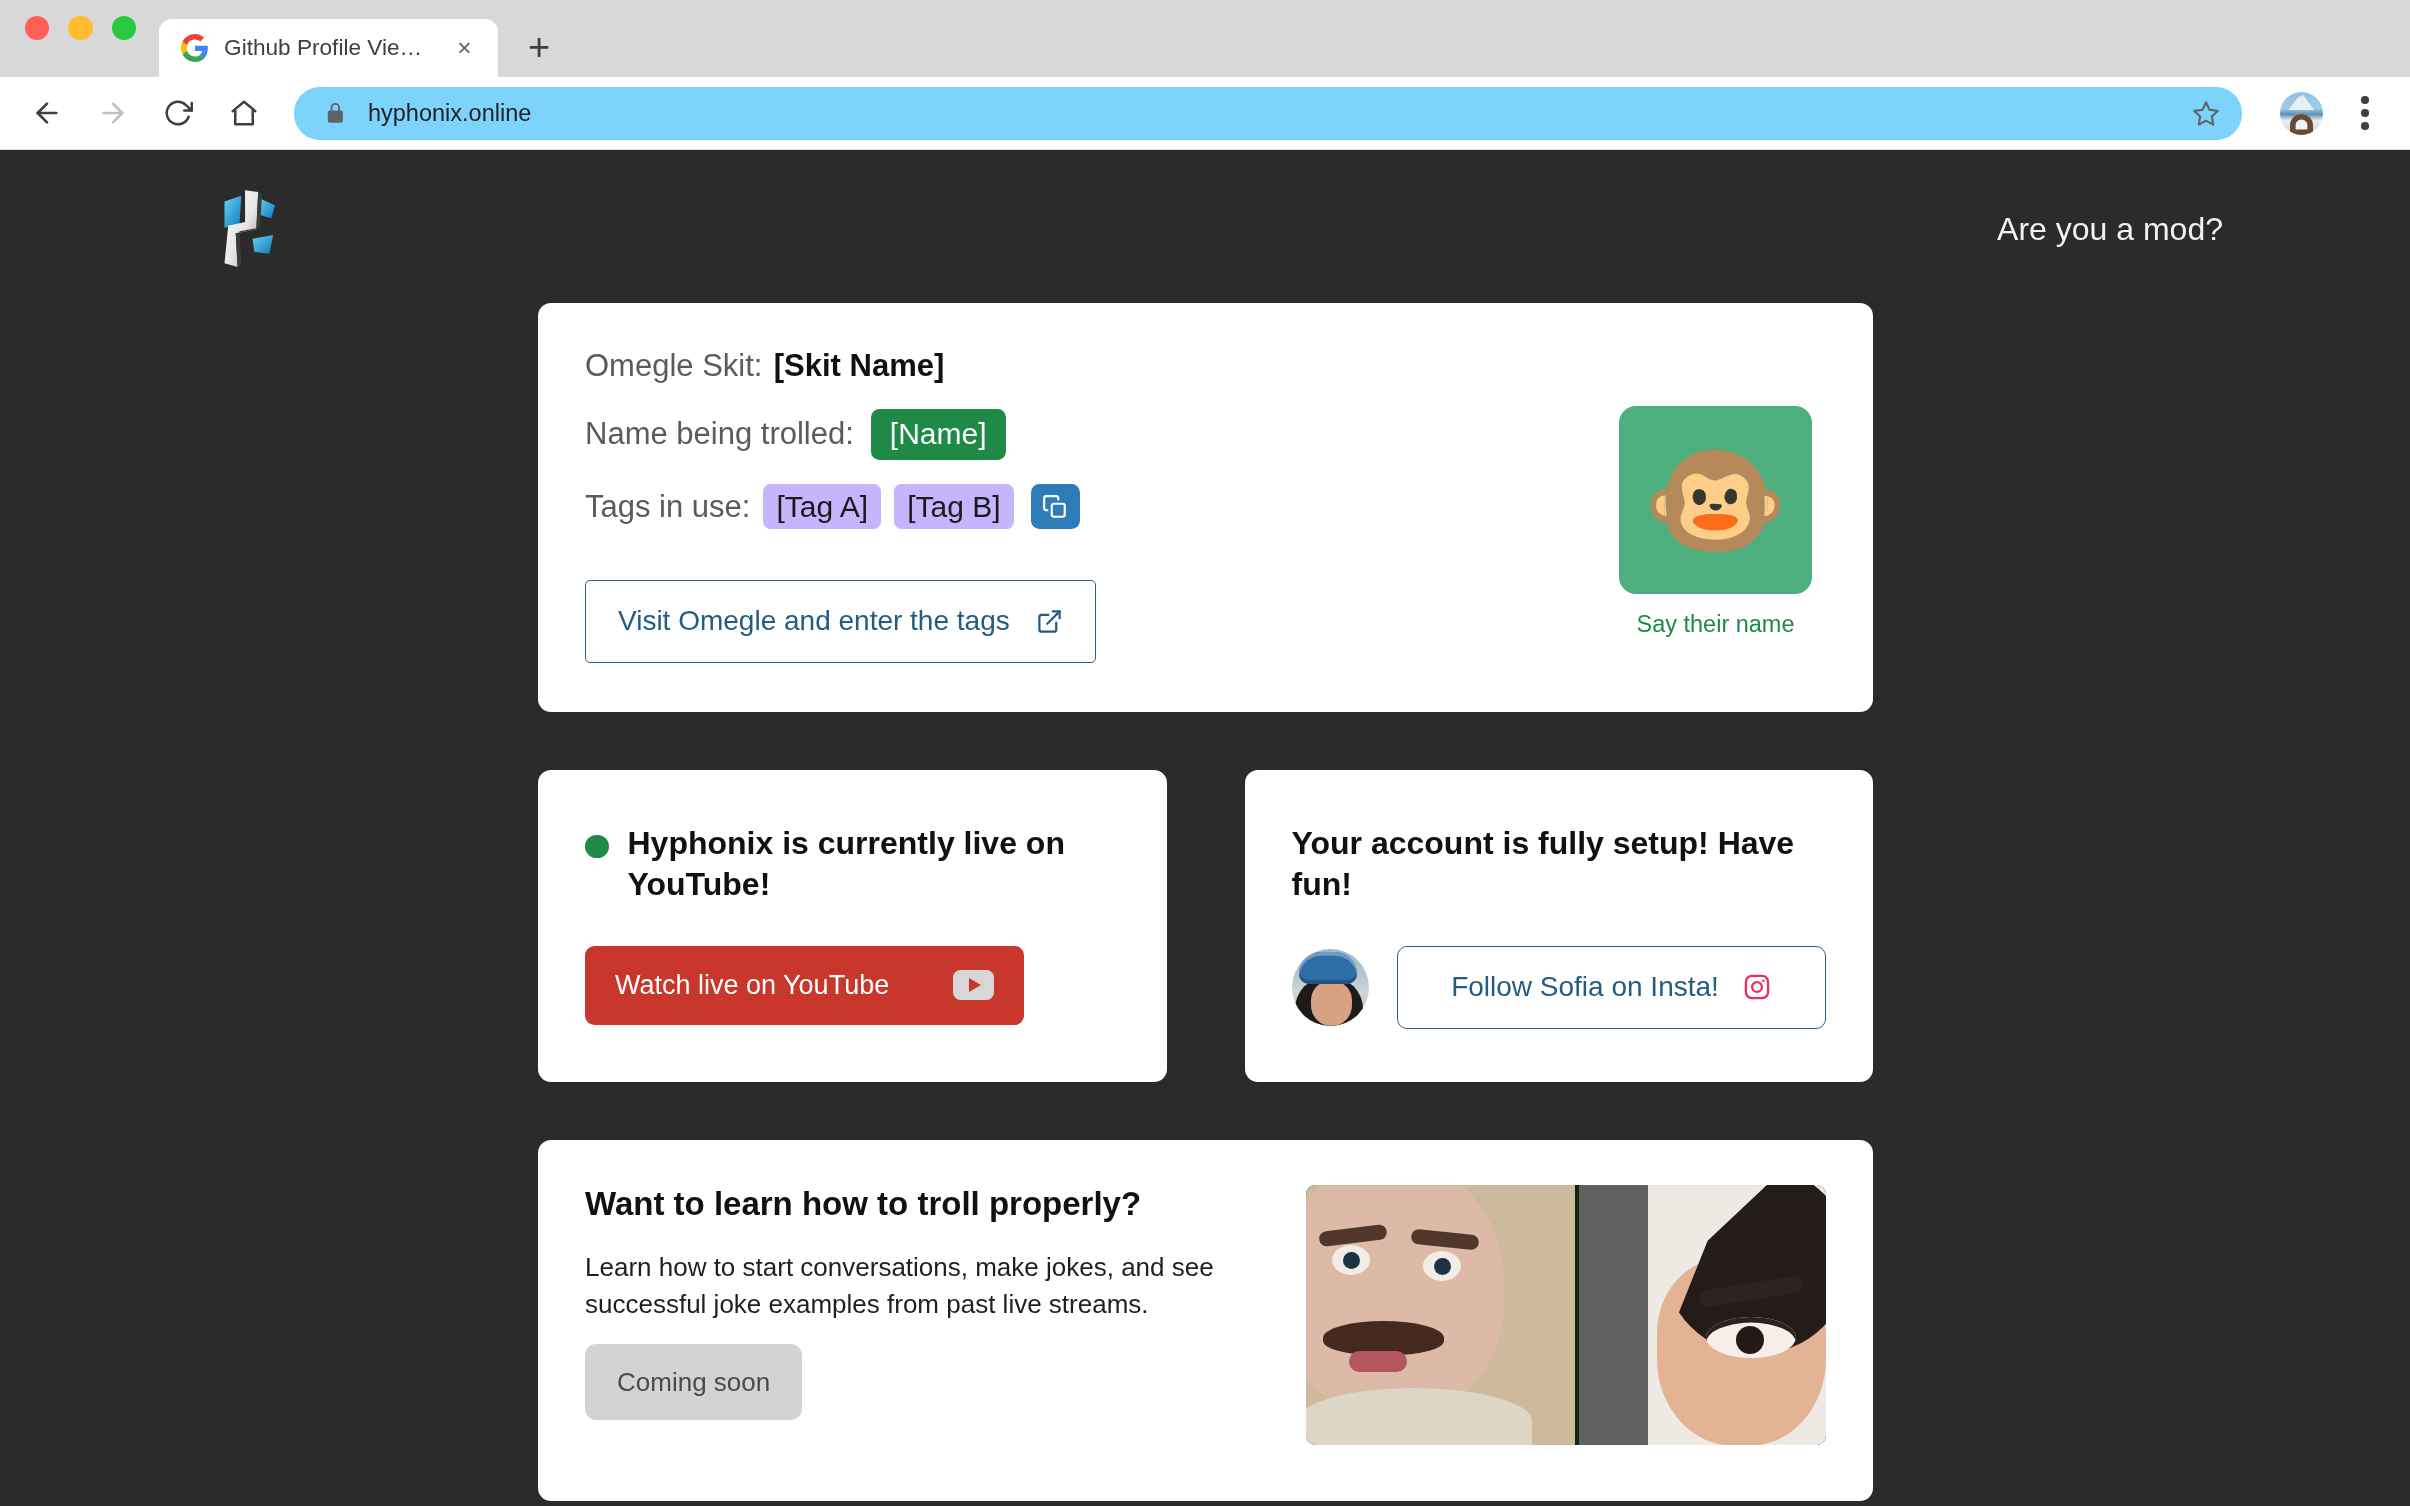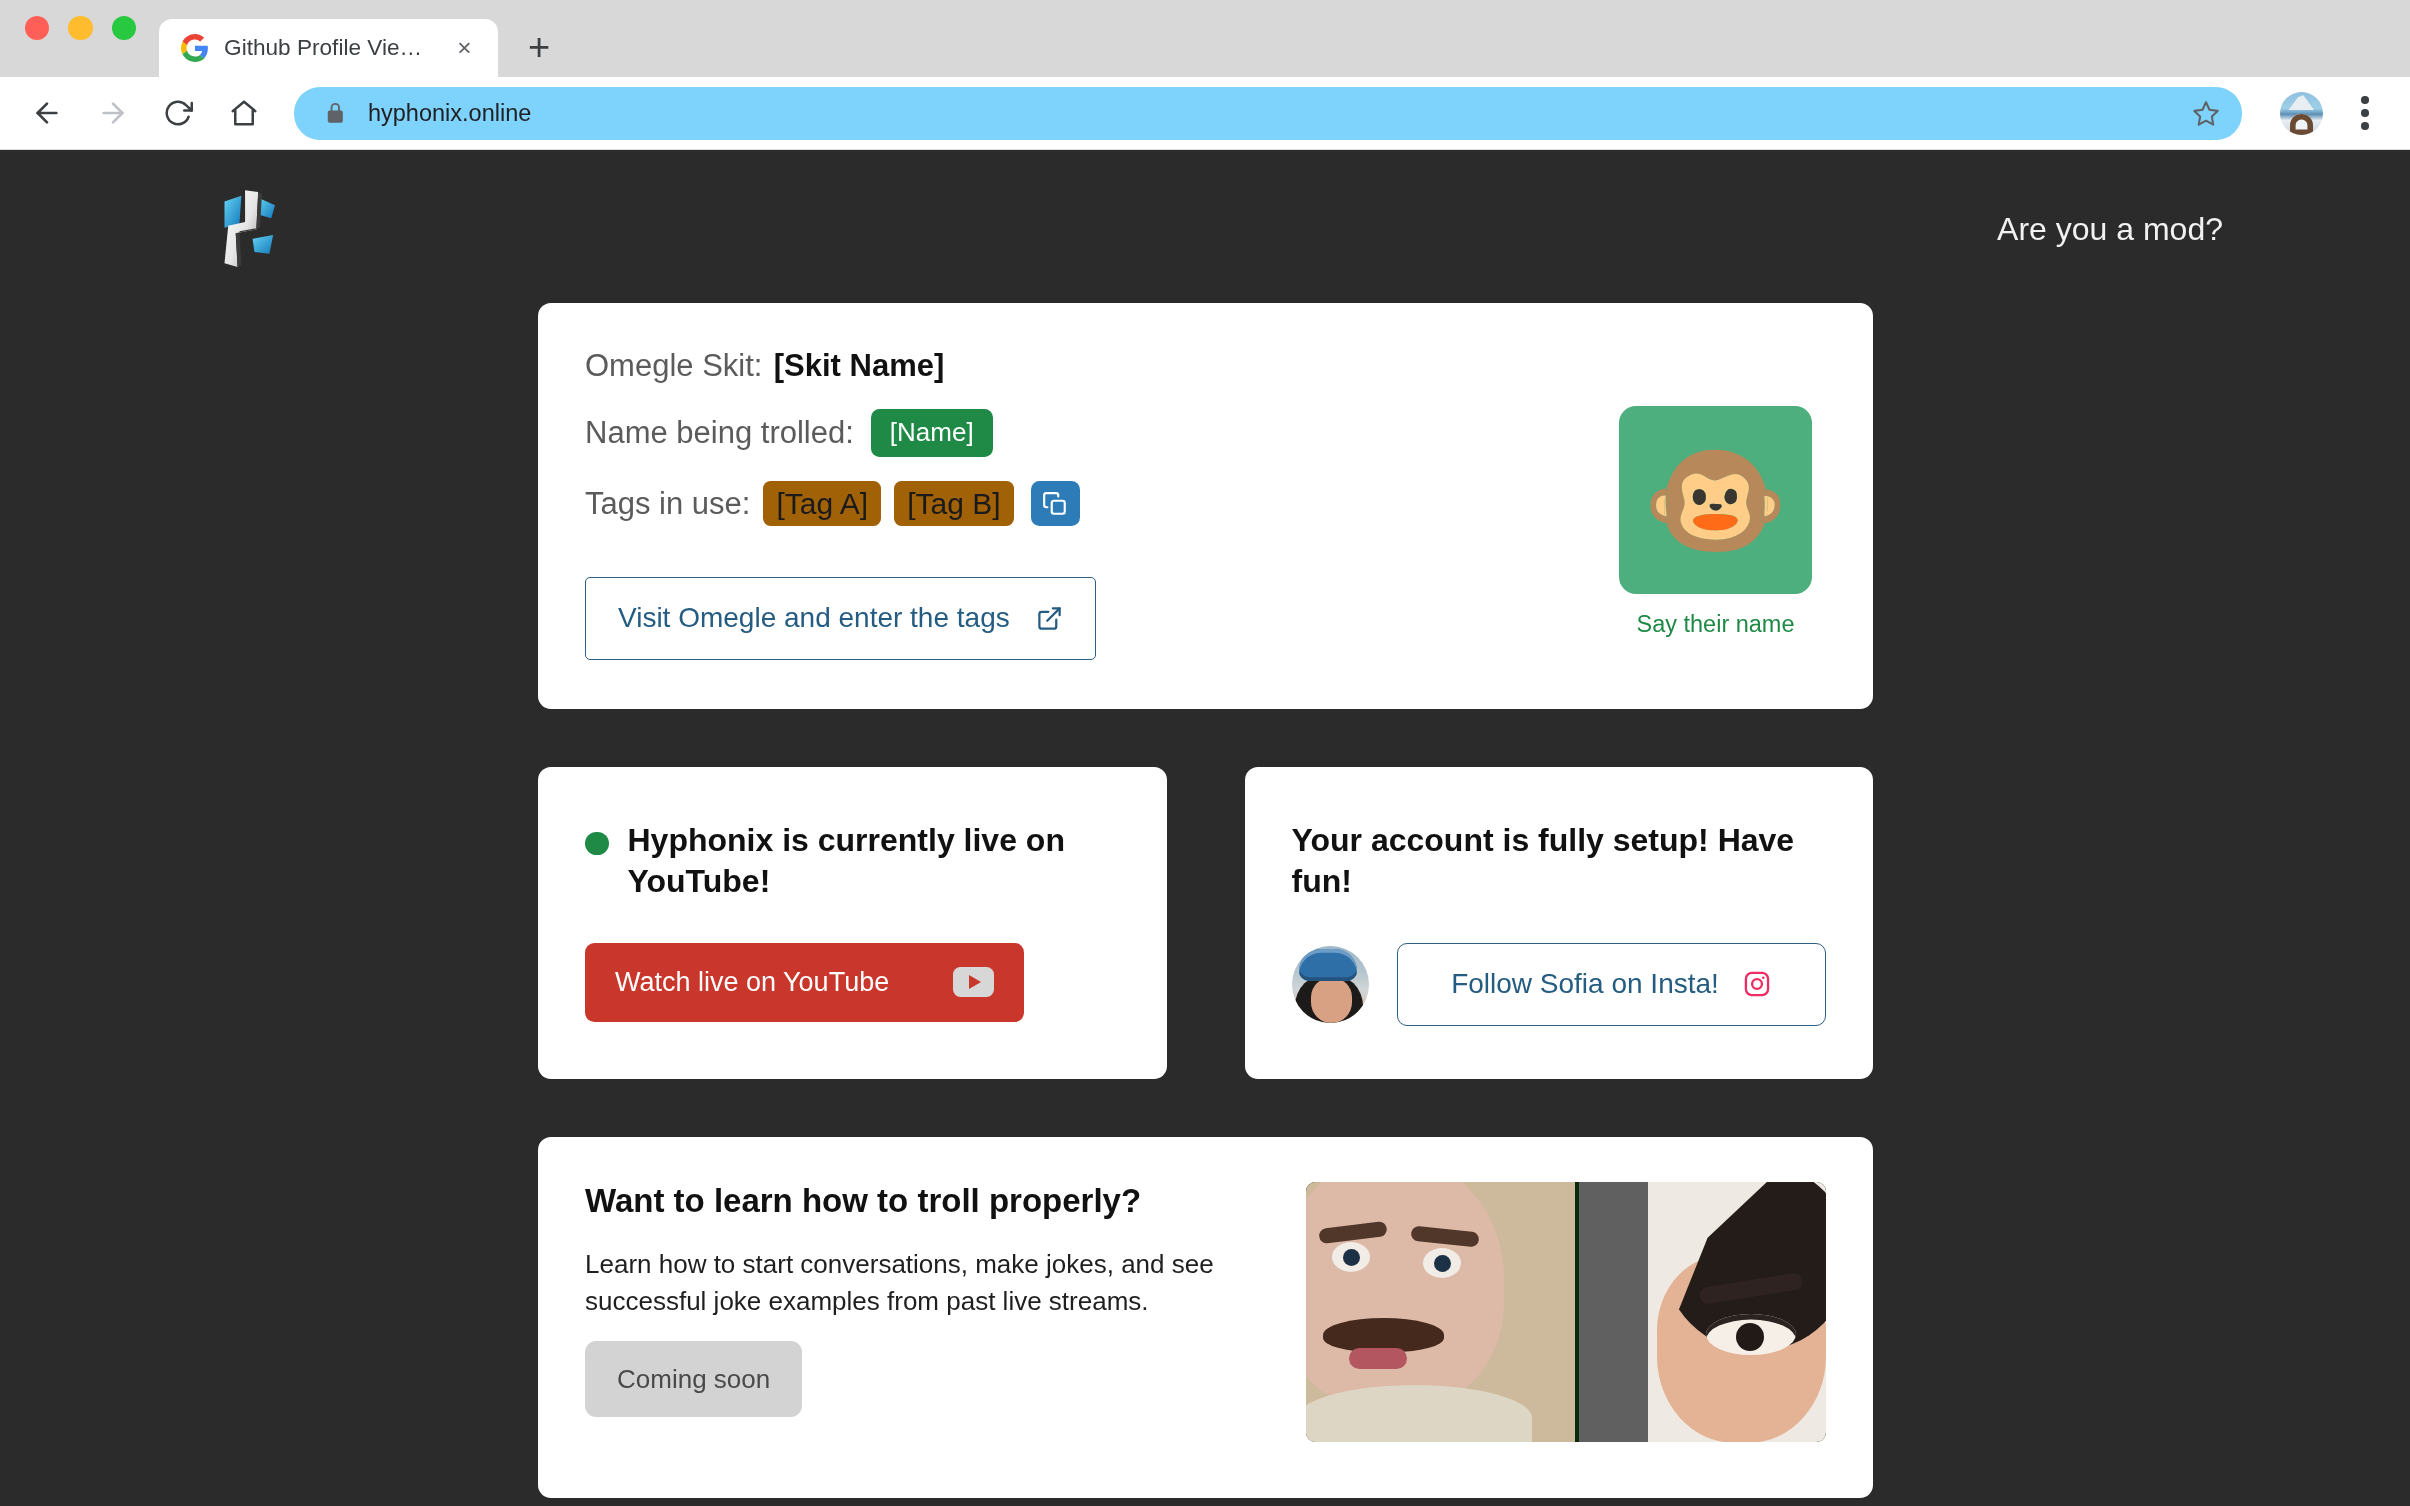--- a/index.html
+++ b/index.html
@@ -110,24 +110,24 @@
   .main-card { display: flex; align-items: flex-start; }
   .main-left { flex: 1; }
   .line {
     display: flex; align-items: center; flex-wrap: wrap;
     font-size: 31px; color: #5b5b5b; margin-bottom: 24.5px; gap: 0;
   }
   .line .lbl { color: #5b5b5b; }
   .skit-name { color: #111111; font-weight: bold; margin-left: 11.3px; }
   .name-badge {
     background: #1f8a46; color: #ffffff; border-radius: 8.5px;
-    padding: 8.5px 19px; font-size: 26px; margin-left: 17px;
+    padding: 8.5px 19px; font-size: 30px; margin-left: 17px;
   }
   .tag {
-    background: #a16207; color: #1a1a1a; border-radius: 7.5px;
+    background: #c4b5fd; color: #1a1a1a; border-radius: 7.5px;
     padding: 5.6px 13px; font-size: 30px; margin-left: 13px;
   }
   .copy-btn {
     width: 49px; height: 45px; background: #2d7cb8; border-radius: 8.5px;
     margin-left: 17px; display: flex; align-items: center; justify-content: center;
   }
   .omegle-btn {
     margin-top: 26px; display: inline-flex; align-items: center; gap: 26px;
     border: 1.9px solid #2b5f86; border-radius: 5px;
     padding: 24.5px 32px; color: #245c82; font-size: 28px; background: #ffffff;

